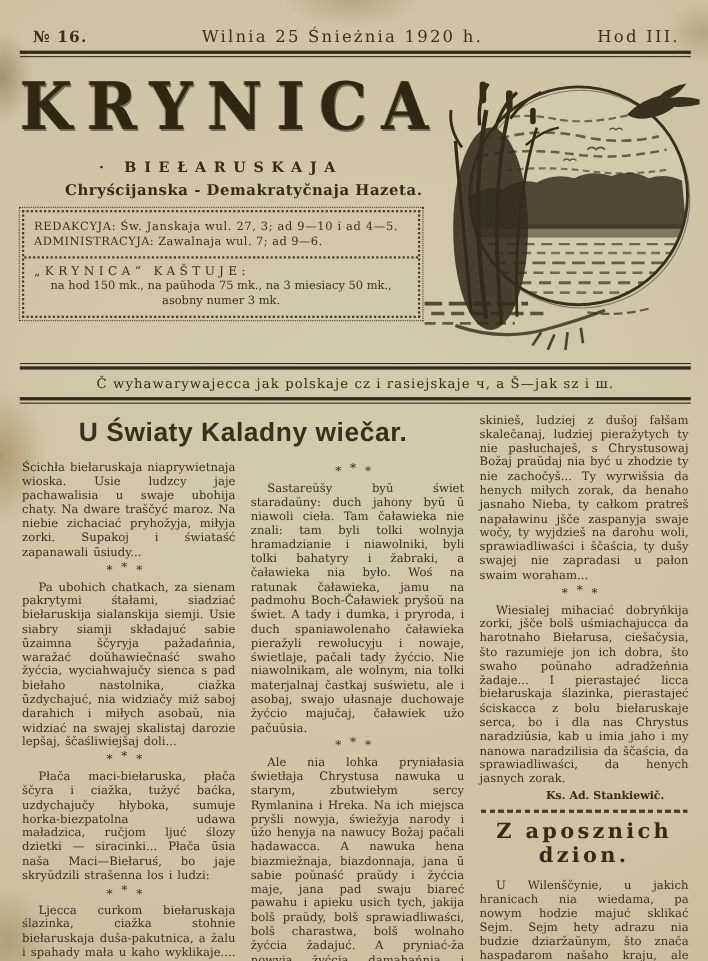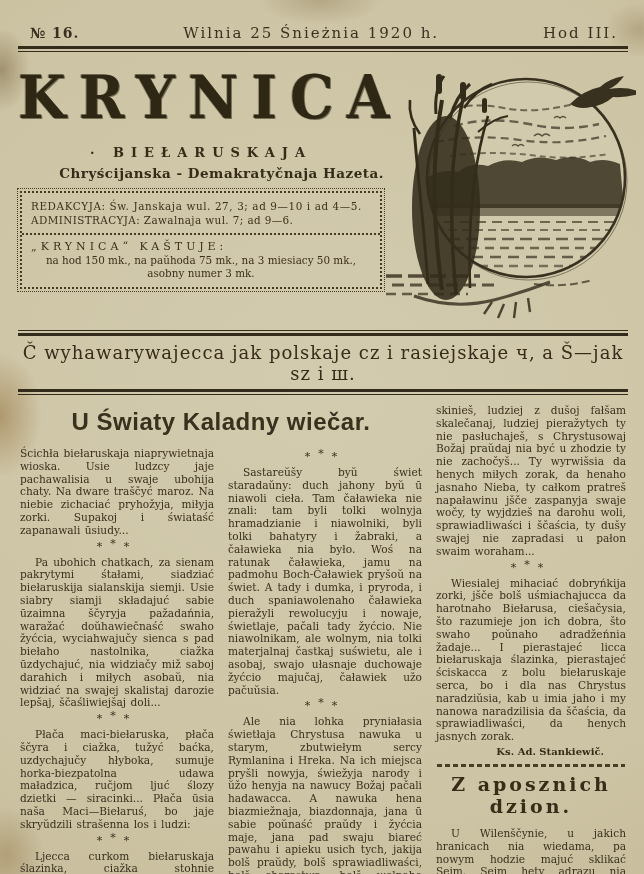--- a/index.html
+++ b/index.html
@@ -48,21 +48,21 @@
     padding:6px 9px 7px 9px;
     font-size:10.4px;line-height:14px;color:#3b301c;
   }
   .infobox .adr1{letter-spacing:.6px;}
   .infobox .adr2{letter-spacing:.4px;}
   .infobox .boxdiv{margin:6px -9px 5px -9px;border-top:2px dotted #463a24;}
   .price-title{font-size:11px;letter-spacing:4px;margin-top:2px;color:#3b301c;}
   .price-line{text-align:center;font-size:10.4px;line-height:13px;}
   .mast-right{flex:1;display:flex;justify-content:center;align-items:flex-start;}
   
-  .note{ text-align:center;font-size:18px;letter-spacing:1px;margin:6px 0 5px;color:#362c19;}
+  .note{ text-align:center;font-size:12px;letter-spacing:1px;margin:6px 0 5px;color:#362c19;}
   
   .bodywrap{display:flex;gap:14px;margin-top:9px;padding:0 2px;}
   .colgroup{width:402px;flex:none;}
   .headline{
     font-family:Liberation Sans, sans-serif;font-weight:bold;
     font-size:24px;text-align:center;letter-spacing:.5px;
     color:#39301d;margin:4px 0 11px 0;
   }
   .cols2{display:flex;gap:14px;}
   .col{width:194px;flex:none;}

